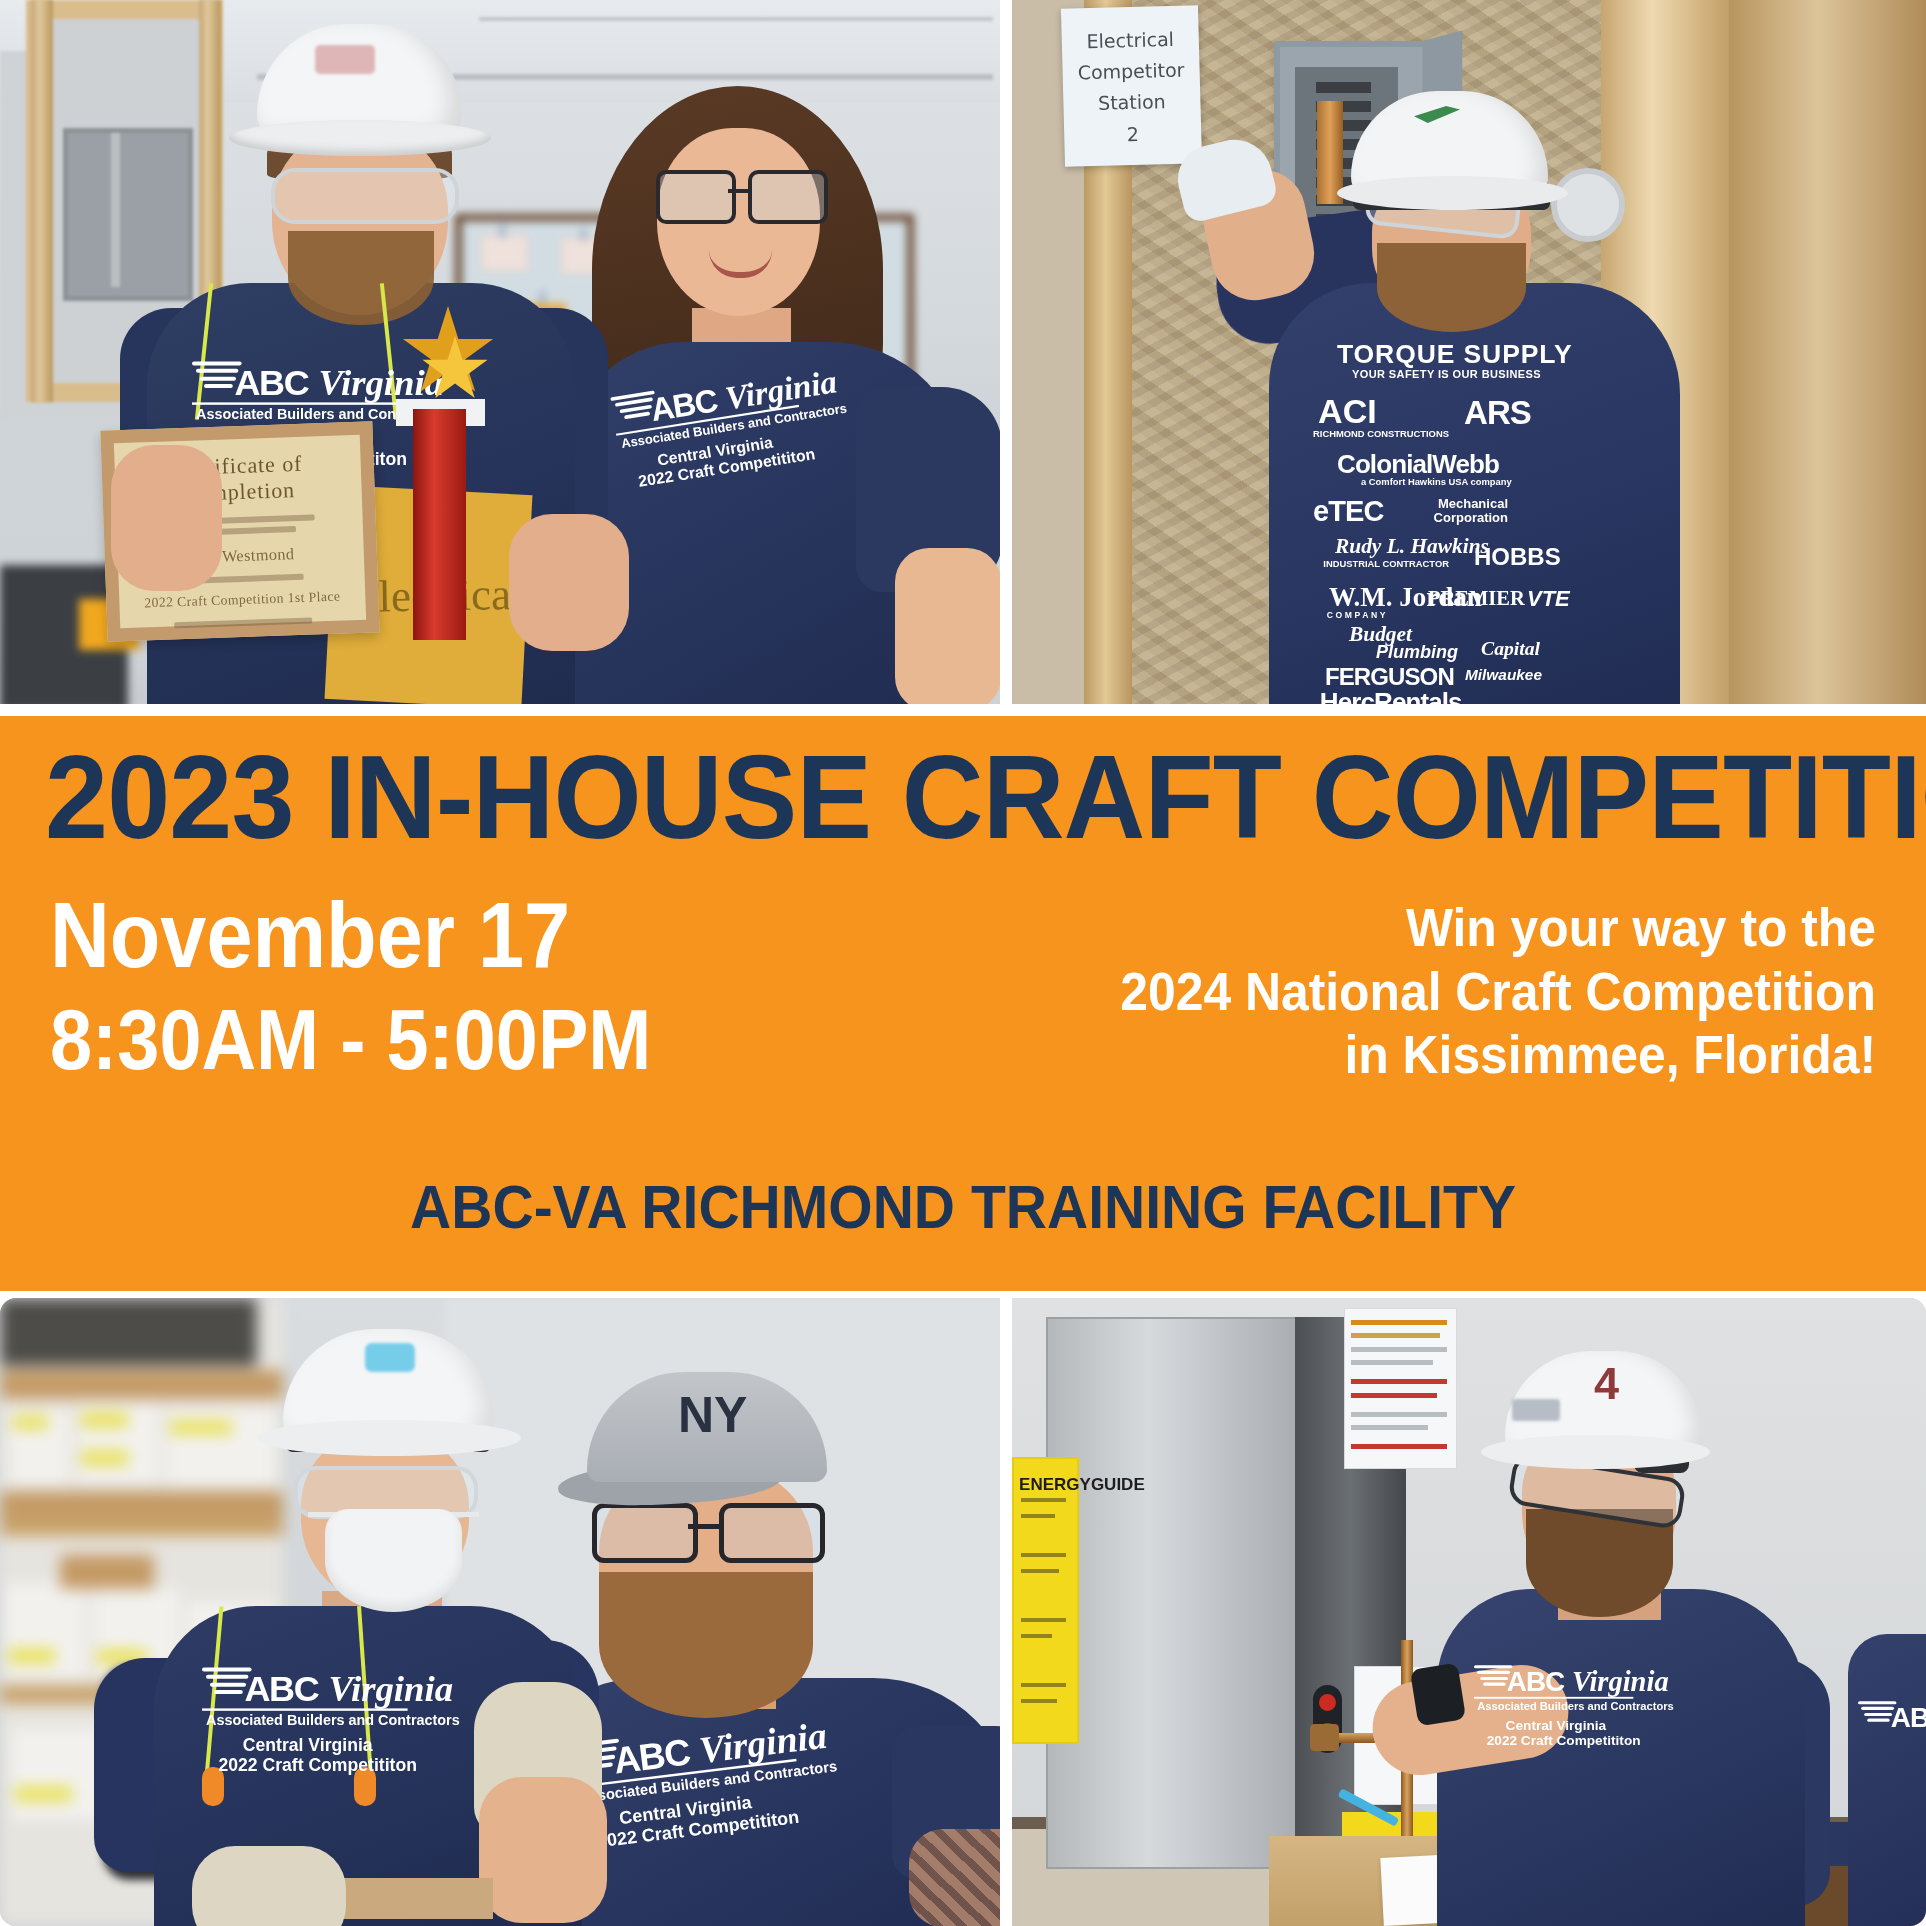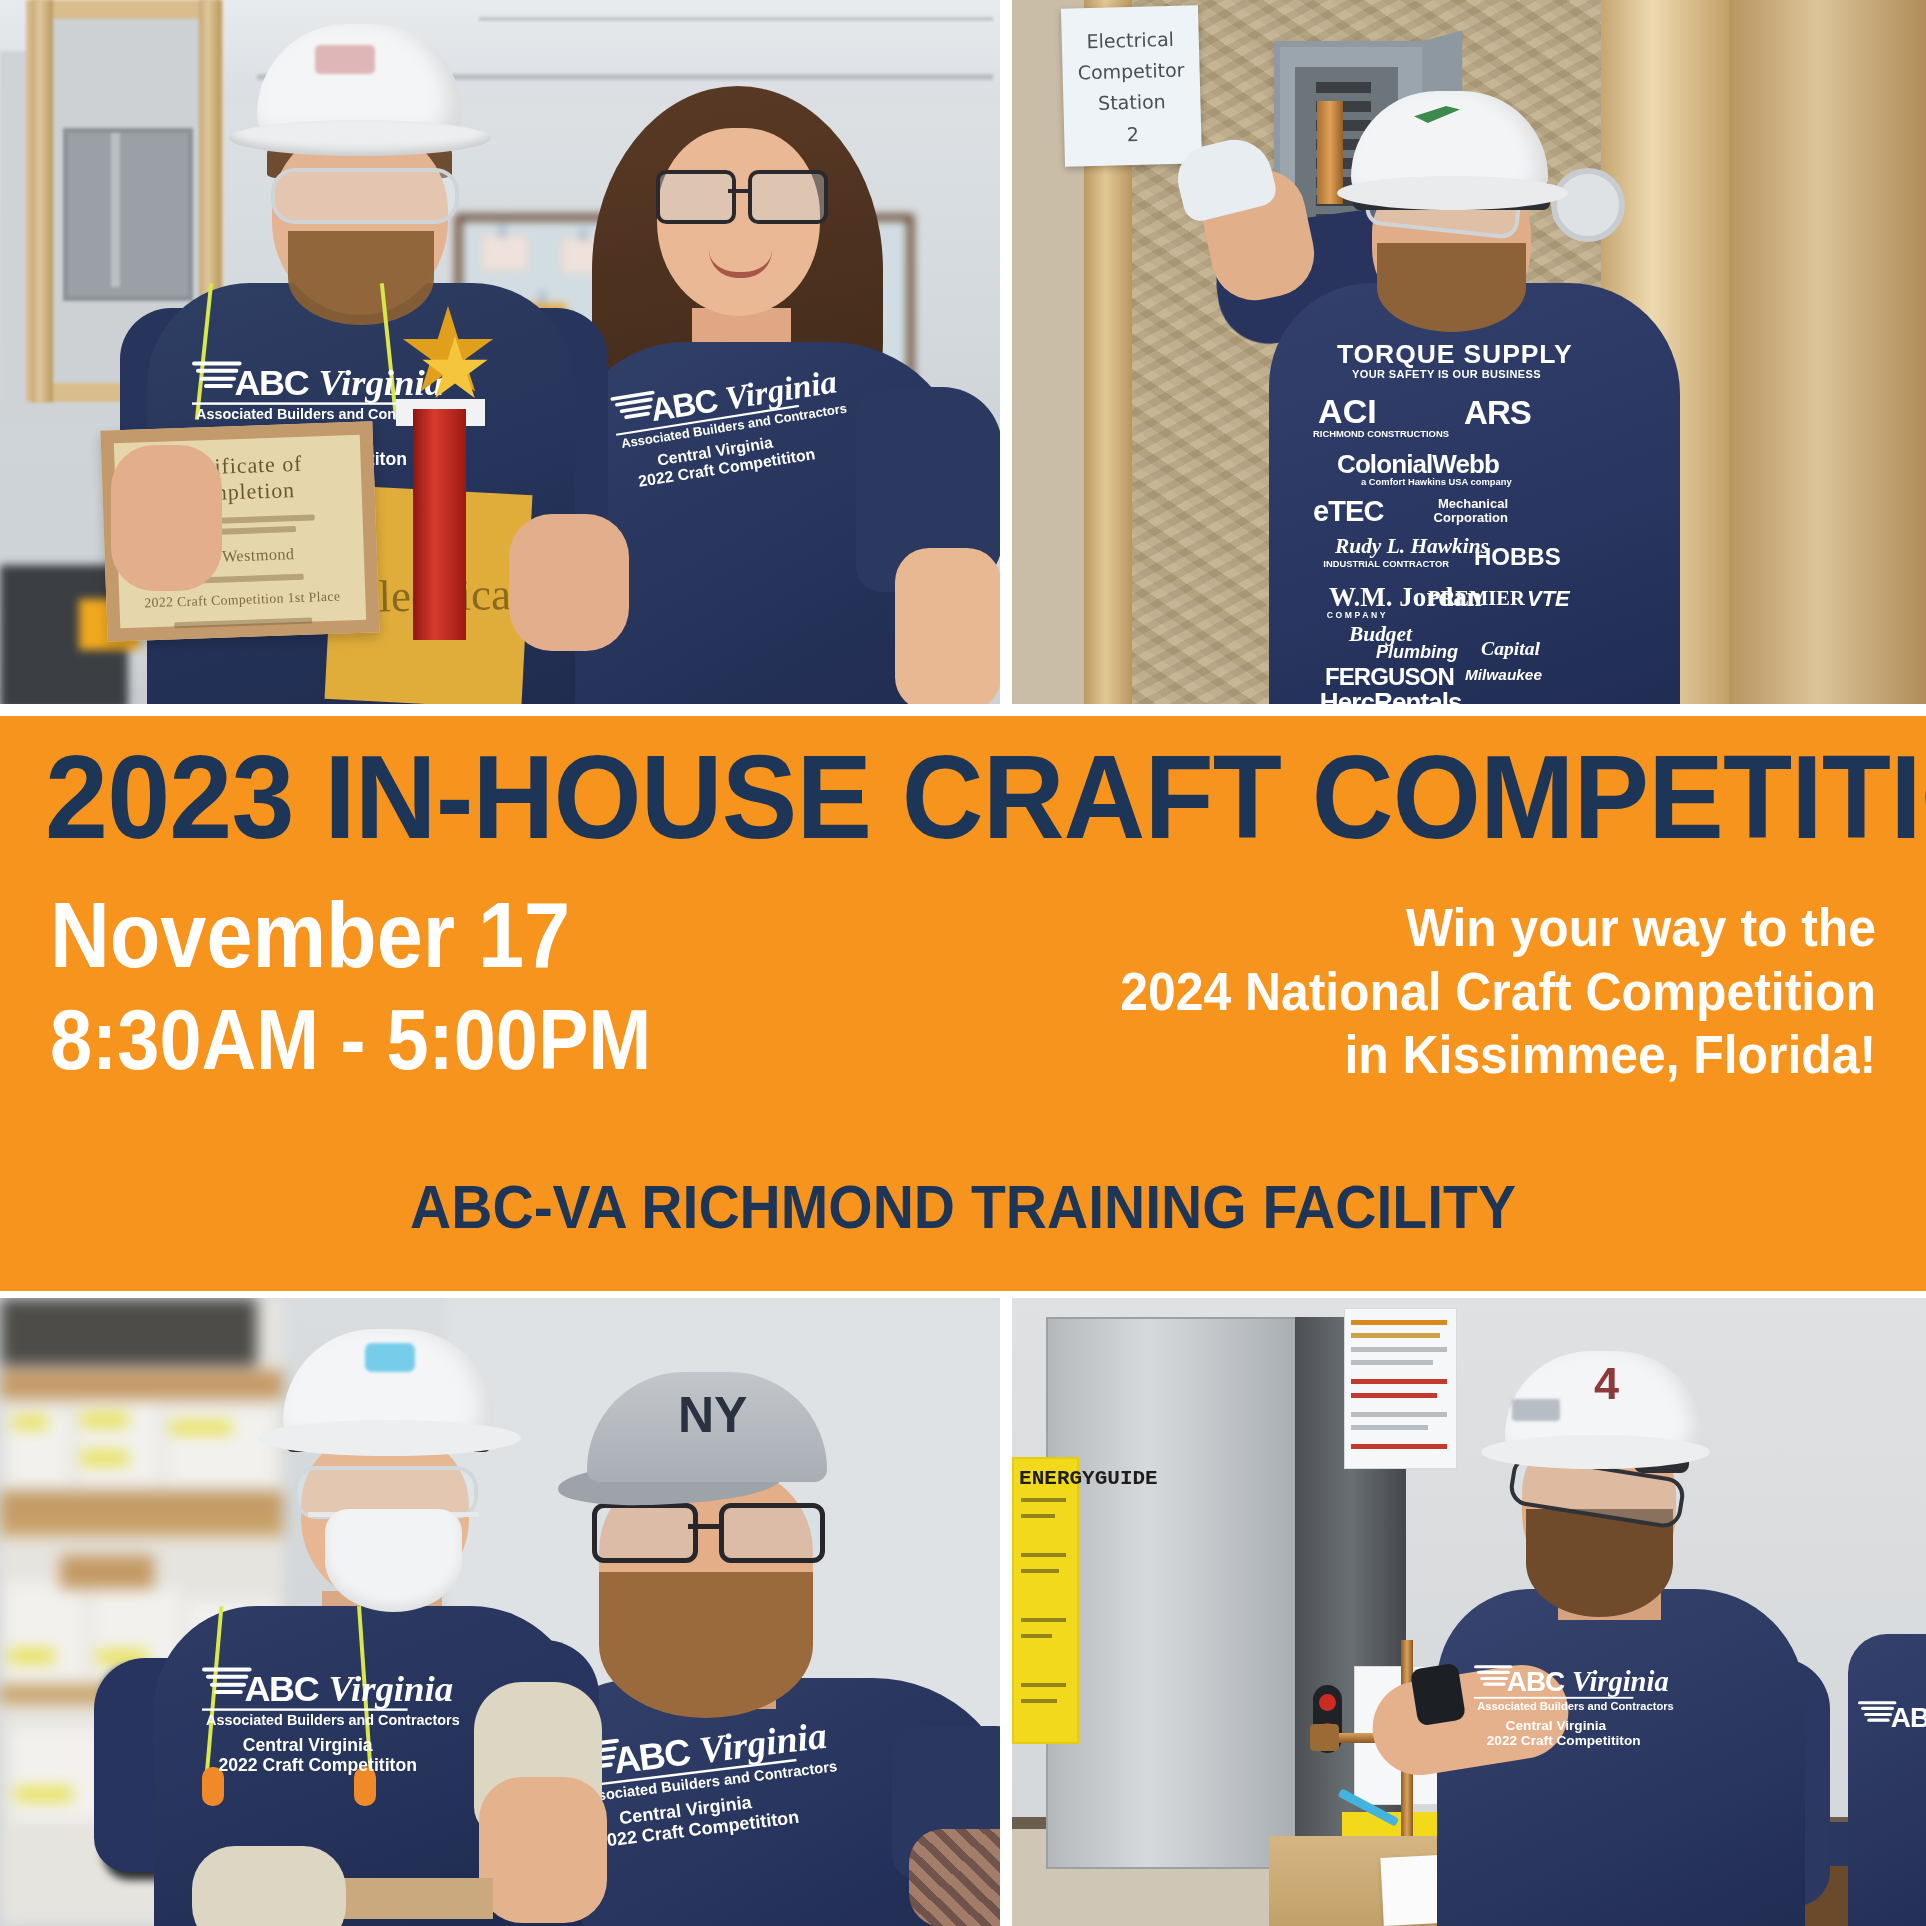--- a/index.html
+++ b/index.html
@@ -6,21 +6,21 @@
   body{
     width:1926px;height:1926px;overflow:hidden;
     font-family:"Liberation Sans","DejaVu Sans",sans-serif;
     -webkit-font-smoothing:antialiased;
   }
   .poster{position:relative;width:1926px;height:1926px;background:#ffffff;}
 
   
   .photo-row{position:absolute;left:0;width:1926px;display:flex;gap:12px;overflow:hidden;}
   .photo-row.top{top:0;height:704px;}
-  .photo-row.bottom{top:1298px;height:628px;}
+  .photo-row.bottom{top:1298px;height:628px;border-radius:16px;}
   .photo{position:relative;overflow:hidden;background:#c9ccd2;}
   .photo.tl{width:1000px;height:704px;}
   .photo.tr{width:914px;height:704px;}
   .photo.bl{width:1000px;height:628px;}
   .photo.br{width:914px;height:628px;}
 
   
   .lay{position:absolute;}
   .blur1{filter:blur(1.7px);}
   .blur2{filter:blur(4.3px);}
@@ -171,21 +171,21 @@
   .bl .tattoo{left:909px;top:531px;width:137px;height:98px;background:repeating-linear-gradient(44deg,#7d5a49 0 7.7px,#b98a6c 7.7px 17px);border-radius:34px;opacity:.85;}
   .bl .nlogo{left:568px;top:445px;width:274px;height:120px;color:#fff;}
 
   
   .br .bg{inset:0;background:linear-gradient(180deg,#dfe1e3,#d3d6d8);}
   .br .floorline{left:0;top:519px;width:914px;height:12px;background:#6b5e4f;}
   .br .floor{left:0;top:531px;width:914px;height:98px;background:#cfc6b6;}
   .br .unit{left:34px;top:19px;width:248px;height:548px;background:linear-gradient(90deg,#b4b8bb,#d7dadd 40%,#a9aeb2);border:2.6px solid #9aa0a4;}
   .br .unit2{left:283px;top:19px;width:111px;height:548px;background:linear-gradient(90deg,#4c5055,#6a6f74 50%,#44484c);}
   .br .eguide{left:0px;top:159px;width:63px;height:283px;background:#f2d91c;border:2.6px solid #e5cc14;}
-  .br .eguide b{position:absolute;left:5.1px;top:8px;font-size:21px;color:#1d1d1d;font-family:Liberation Mono, monospace;font-weight:bold;}
+  .br .eguide b{position:absolute;left:5.1px;top:16px;font-size:17px;color:#1d1d1d;font-family:Liberation Sans, sans-serif;font-weight:bold;}
   .br .eguide i{position:absolute;left:6.8px;width:45px;height:4.3px;background:#1d1d1d;opacity:.45;display:block;}
   .br .warn{left:332px;top:10.3px;width:111px;height:159px;background:#f6f7f8;border:1.7px solid #d8dadd;}
   .br .warn i{position:absolute;left:6px;height:5.1px;display:block;}
   .br .warn2{left:342px;top:368px;width:103px;height:137px;background:#f6f7f8;border:1.7px solid #d8dadd;}
   .br .reds{left:301px;top:387px;width:29px;height:68px;background:#1f2327;border-radius:15.4px;}
   .br .reds u{position:absolute;left:6px;width:17px;height:17px;background:#cc2b22;border-radius:50%;display:block;}
   .br .yellowbot{left:330px;top:514px;width:115px;height:53px;background:#f2d91c;}
   .br .copperpipe{left:389px;top:342px;width:12px;height:231px;background:linear-gradient(90deg,#8e5b25,#d9a25c,#8a5722);}
   .br .copperpipe2{left:325px;top:435px;width:77px;height:10.3px;background:linear-gradient(180deg,#d9a25c,#8a5722);}
   .br .valve{left:298px;top:426px;width:29px;height:27px;background:#9a6b35;border-radius:4.3px;}

